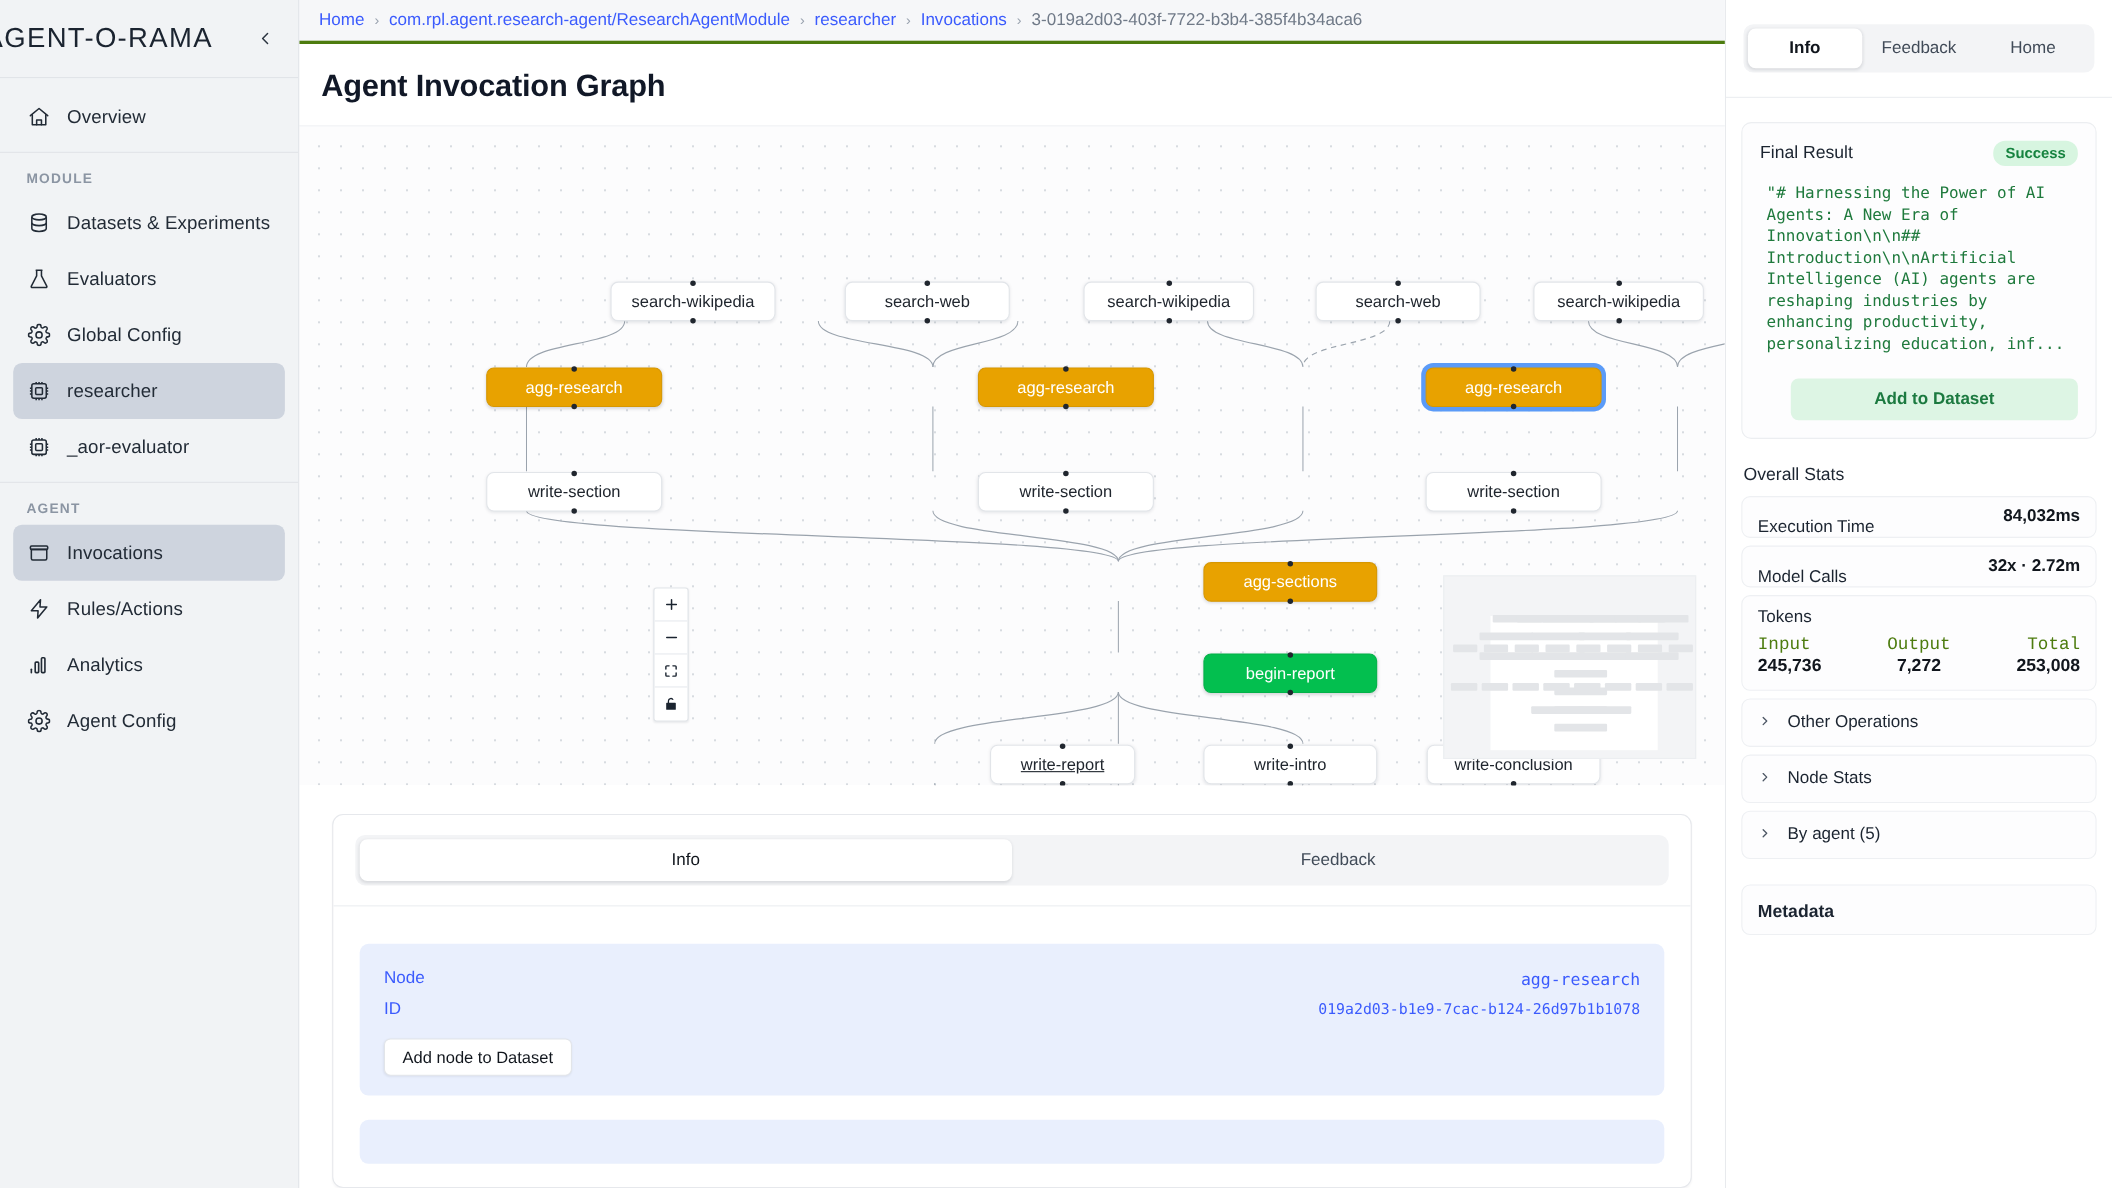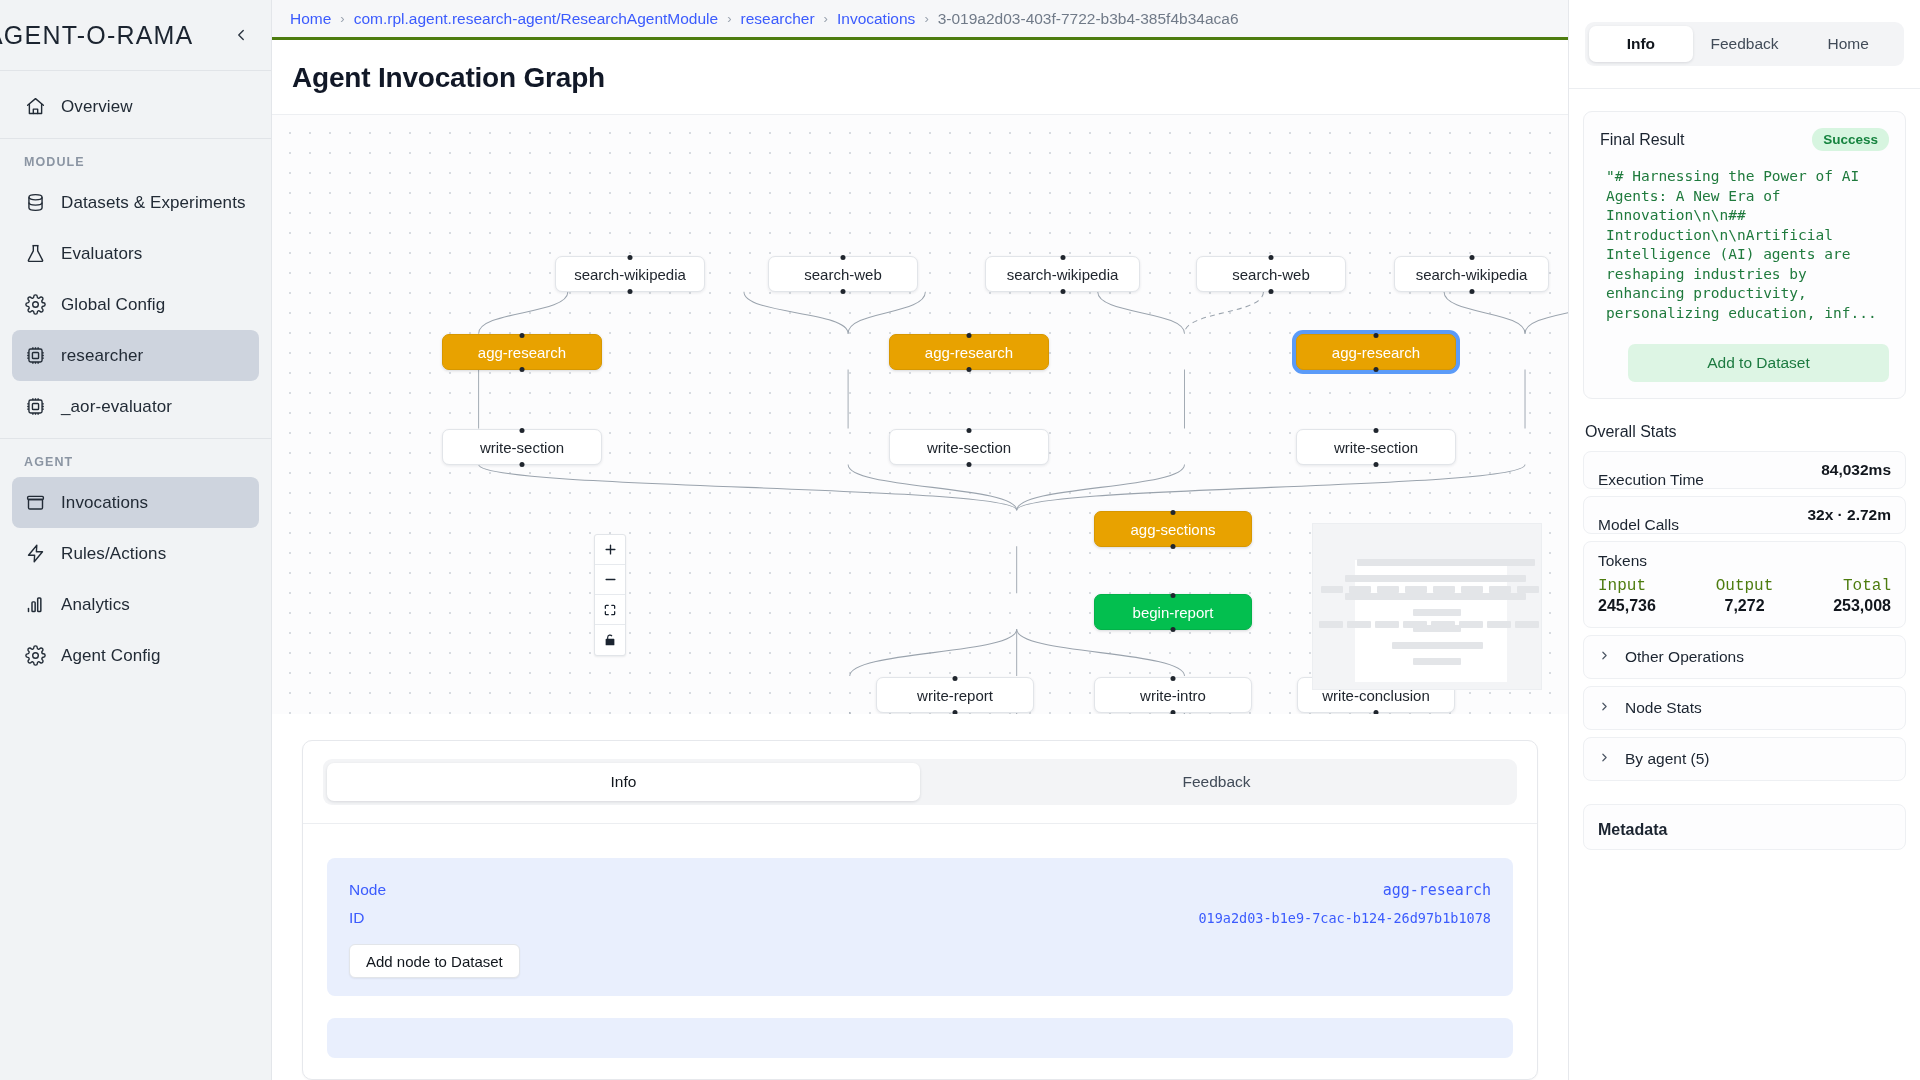--- a/index.html
+++ b/index.html
@@ -187,21 +187,21 @@
     padding: 4px 11px; border-radius: 11px;
   }
   .result-body {
     margin-top: 16px; font-family: "DejaVu Sans Mono", monospace;
     font-size: 14.5px; line-height: 1.35; color: #1f7a3d; padding-left: 6px;
     word-break: break-word;
   }
   .add-dataset-btn {
     margin-top: 20px; height: 38px; background: #ddf5e4; border-radius: 7px;
     display: flex; align-items: center; justify-content: center;
-    color: #1c7a40; font-size: 15.5px; font-weight: 400; cursor: pointer; margin-left: 28px;
+    color: #1c7a40; font-size: 15.5px; font-weight: 700; cursor: pointer; margin-left: 28px;
   }
   .rp-section-title { margin: 24px 0 10px 16px; font-size: 16px; color: #1b2430; }
   .stat-row {
     margin: 0 14px 7px 14px; border: 1px solid #eef0f3; border-radius: 8px;
     height: 38px; display: flex; align-items: center; justify-content: space-between;
     padding: 0 14px; background: #fdfdfe;
   }
   .stat-key { font-size: 15.5px; color: #1b2430; margin-top: 20px; }
   .stat-val { font-size: 15.5px; color: #11161d; font-weight: 700; }
   .tokens-card {
@@ -454,21 +454,21 @@
           <div class="node orange" style="left: 822px; top: 396px; width: 158px;">
             <span>agg-sections</span>
             <i class="handle top"></i>
             <i class="handle bot"></i>
           </div>
           <div class="node green" style="left: 822px; top: 479px; width: 158px;">
             <span>begin-report</span>
             <i class="handle top"></i>
             <i class="handle bot"></i>
           </div>
-          <div class="node plain" style="left: 604px; top: 562px; width: 158px;">
+          <div class="node plain" style="left: 628px; top: 562px; width: 132px; text-decoration: underline;">
             <span>write-report</span>
             <i class="handle top"></i>
             <i class="handle bot"></i>
           </div>
           <div class="node plain" style="left: 822px; top: 562px; width: 158px;">
             <span>write-intro</span>
             <i class="handle top"></i>
             <i class="handle bot"></i>
           </div>
           <div class="node plain" style="left: 1025px; top: 562px; width: 158px;">

